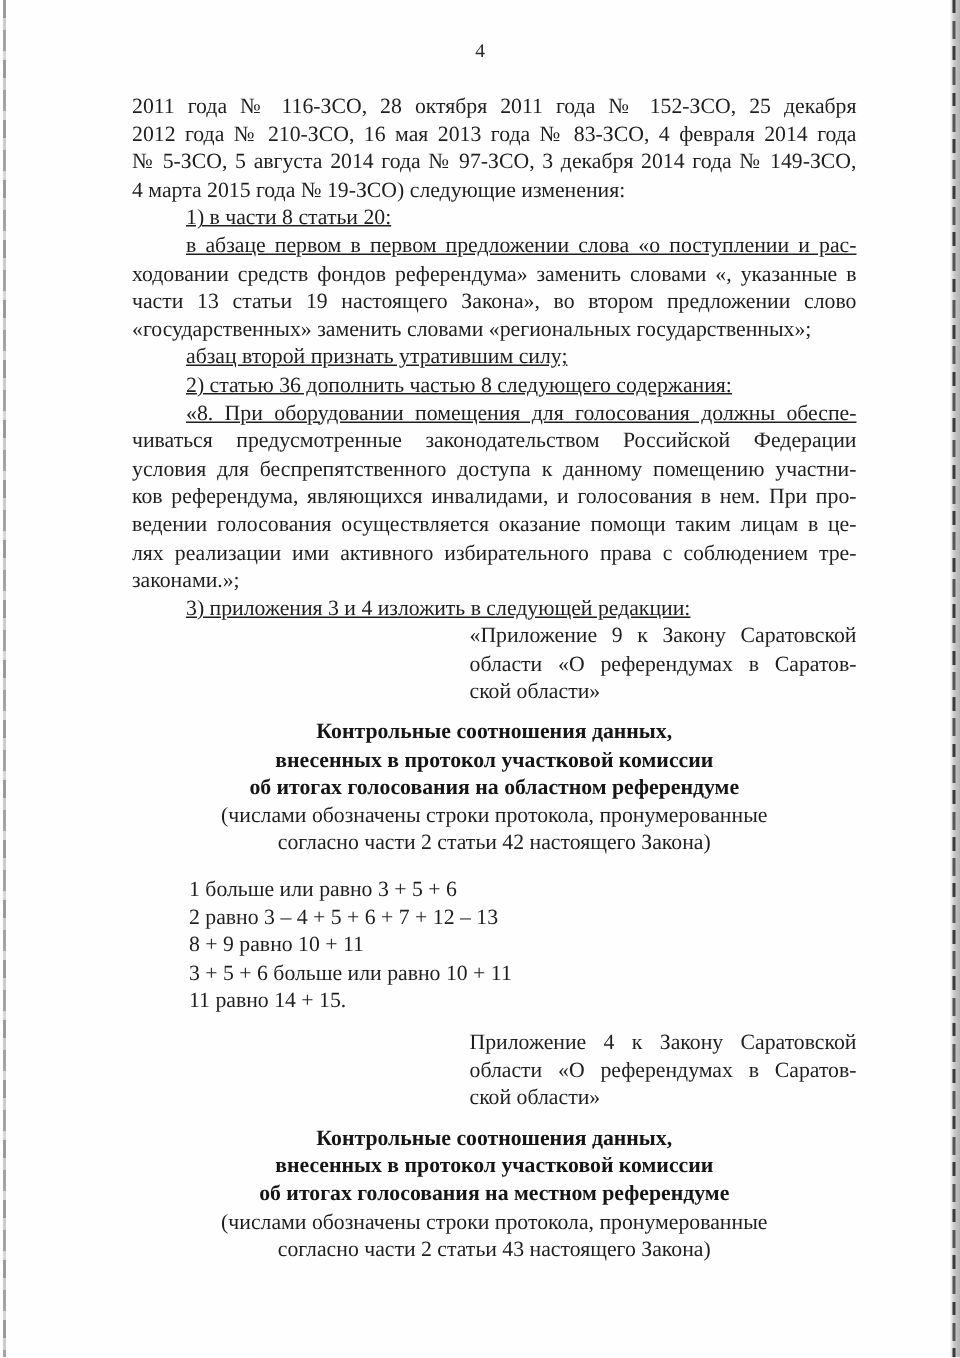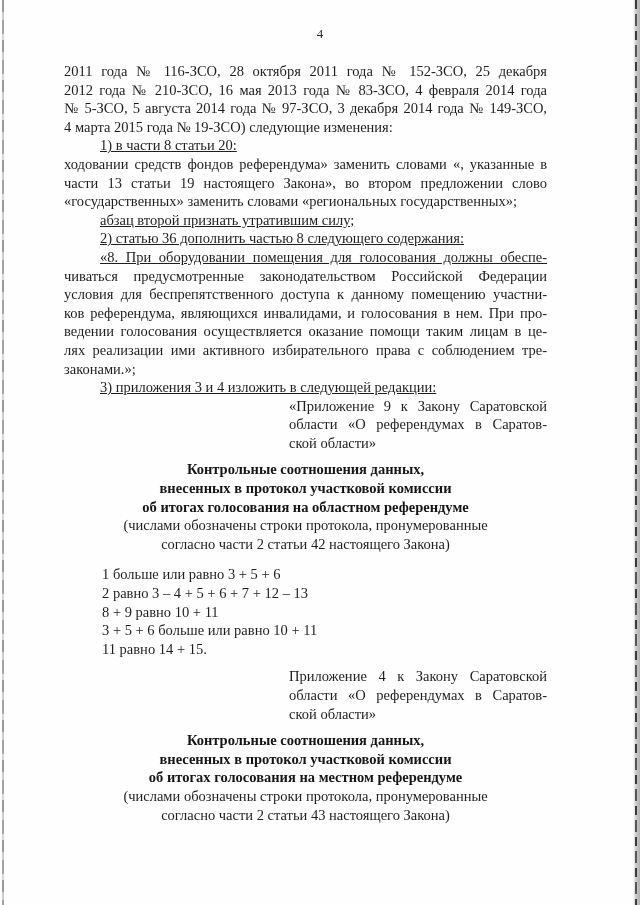--- a/index.html
+++ b/index.html
@@ -40,21 +40,21 @@
   }
   .page-number {
     position: absolute;
     top: 26px; left: 0; right: 0;
     text-align: center;
     font-size: 13px;
     color: #2a2a2a;
   }
   .doc-body {
     position: absolute;
-    left: 64px;
+    left: 88px;
     top: 62px;
     width: 483px;
     font-size: 14.5px;
     line-height: 18.6px;
   }
   .line { min-height: 18.6px; }
   .line.just { text-align: justify; text-align-last: justify; }
   .line.last { text-align: left; }
   .line.indent { text-indent: 36px; text-decoration: underline; }
   .block.paragraph { width: 483px; }
@@ -83,20 +83,21 @@
       <div class="block paragraph">
         <div class="line just">2011 года № 116-ЗСО, 28 октября 2011 года № 152-ЗСО, 25 декабря</div>
         <div class="line just">2012 года № 210-ЗСО, 16 мая 2013 года № 83-ЗСО, 4 февраля 2014 года</div>
         <div class="line just">№ 5-ЗСО, 5 августа 2014 года № 97-ЗСО, 3 декабря 2014 года № 149-ЗСО,</div>
         <div class="line last">4 марта 2015 года № 19-ЗСО) следующие изменения:</div>
       </div>
       <div class="block paragraph">
         <div class="line last indent">1) в части 8 статьи 20:</div>
       </div>
       <div class="block paragraph">
+        <div class="line just indent">в абзаце первом в первом предложении слова «о поступлении и рас-</div>
         <div class="line just">ходовании средств фондов референдума» заменить словами «, указанные в</div>
         <div class="line just">части 13 статьи 19 настоящего Закона», во втором предложении слово</div>
         <div class="line last">«государственных» заменить словами «региональных государственных»;</div>
       </div>
       <div class="block paragraph">
         <div class="line last indent">абзац второй признать утратившим силу;</div>
       </div>
       <div class="block paragraph">
         <div class="line last indent">2) статью 36 дополнить частью 8 следующего содержания:</div>
       </div>

